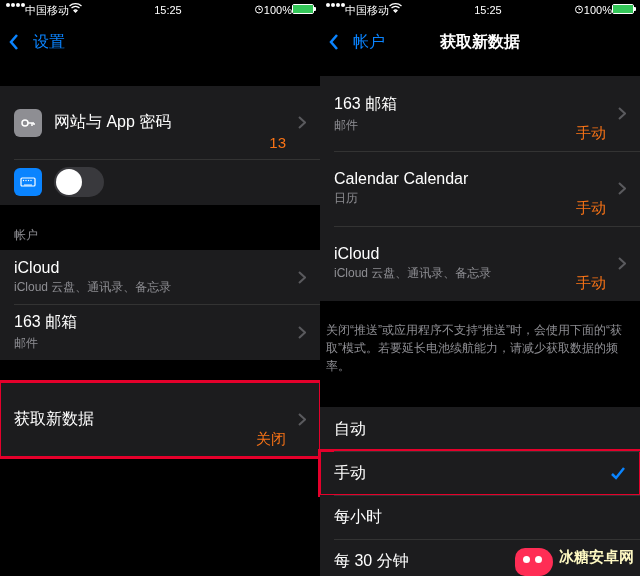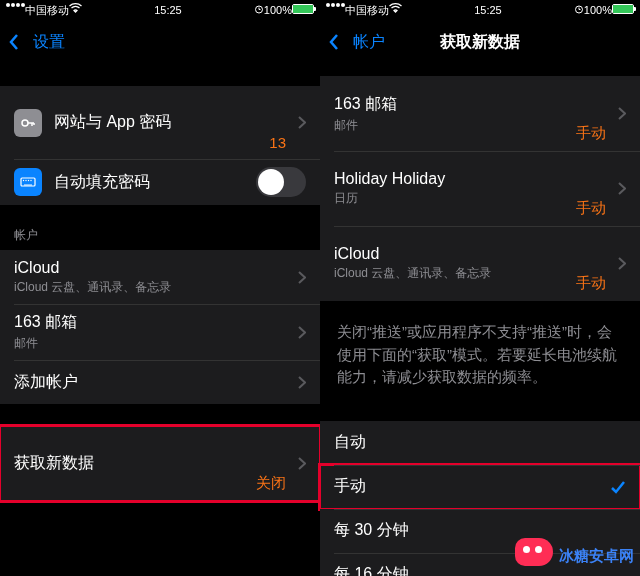--- a/index.html
+++ b/index.html
@@ -73,23 +73,23 @@
 
   
   .group { margin-top: 22px; }
   .group.tight { margin-top: 12px; }
   .group-header {
     font-size: 12px;
     color: #8e8e93;
     padding: 0 14px 6px 14px;
   }
   .group-footer {
-    font-size: 15px;
+    font-size: 12px;
     color: #8e8e93;
-    padding: 8px 14px 0 17px;
+    padding: 8px 14px 0 6px;
     line-height: 1.5;
   }
   .row {
     background: #1c1c1e;
     min-height: 44px;
     display: flex;
     align-items: center;
     padding: 8px 14px;
     position: relative;
     gap: 12px;
@@ -129,27 +129,27 @@
 
   .highlight-red {
     outline: 3px solid #e4002b;
     outline-offset: -1px;
   }
 
   
   .watermark {
     position: absolute;
     right: 6px;
-    bottom: 10px;
-    display: flex;
-    align-items: flex-end;
+    bottom: 0;
+    display: flex;
+    align-items: flex-start;
     gap: 6px;
     font-size: 15px;
     font-weight: 700;
-    color: #3b82f6;
+    color: #fef9c3;
   }
   .wm-logo {
     width: 38px; height: 28px;
     background: #ff2d55;
     border-radius: 10px 14px 14px 10px;
     position: relative;
   }
   .wm-logo::before, .wm-logo::after {
     content: ""; position: absolute; width: 7px; height: 7px;
     background: #fff; border-radius: 50%; top: 8px;
@@ -216,23 +216,20 @@
       <div class="icon-box blue-box">
         <svg viewBox="0 0 16 16">
             <rect x="1" y="4" width="14" height="8" rx="1" stroke="#fff" fill="none" stroke-width="1.2"></rect>
             <path d="M4 11 H12" stroke="#fff"></path>
             <circle cx="3.5" cy="6.5" r="0.7" fill="#fff"></circle>
             <circle cx="6" cy="6.5" r="0.7" fill="#fff"></circle>
             <circle cx="8.5" cy="6.5" r="0.7" fill="#fff"></circle>
             <circle cx="11" cy="6.5" r="0.7" fill="#fff"></circle>
           </svg>
       </div>
-      <div class="text-col">
-          <span class="label">自动填充密码</span>
-        </div>
       <div class="toggle">
           <div class="knob"></div>
         </div>
     </div>
   </div>
 
   <div class="group">
     <div class="group-header">帐户</div>
     <div class="row tall">
       <div class="text-col">
@@ -241,28 +238,20 @@
       </div>
       <svg class="chev" viewBox="0 0 8 13">
           <polyline points="1,1 7,6.5 1,12"></polyline>
         </svg>
     </div>
     <div class="row tall">
       <div class="text-col">
         <span class="label">163 邮箱</span>
         <span class="sub">邮件</span>
       </div>
-      <svg class="chev" viewBox="0 0 8 13">
-          <polyline points="1,1 7,6.5 1,12"></polyline>
-        </svg>
-    </div>
-    <div class="row">
-      <div class="text-col">
-          <span class="label">添加帐户</span>
-        </div>
       <svg class="chev" viewBox="0 0 8 13">
           <polyline points="1,1 7,6.5 1,12"></polyline>
         </svg>
     </div>
   </div>
 
   <div class="group">
     <div class="row highlight-red" style="min-height:52px;">
       <div class="text-col">
           <span class="label">获取新数据</span>
@@ -318,21 +307,21 @@
         <span class="label">163 邮箱</span>
         <span class="sub">邮件</span>
       </div>
       <span class="value">手动</span>
       <svg class="chev" viewBox="0 0 8 13">
           <polyline points="1,1 7,6.5 1,12"></polyline>
         </svg>
     </div>
     <div class="row tall">
       <div class="text-col">
-        <span class="label">Holiday Holiday</span>
+        <span class="label">Calendar Calendar</span>
         <span class="sub">日历</span>
       </div>
       <span class="value">手动</span>
       <svg class="chev" viewBox="0 0 8 13">
           <polyline points="1,1 7,6.5 1,12"></polyline>
         </svg>
     </div>
     <div class="row tall">
       <div class="text-col">
         <span class="label">iCloud</span>
@@ -355,20 +344,25 @@
           <span class="label">自动</span>
         </div>
     </div>
     <div class="row highlight-red">
       <div class="text-col">
           <span class="label">手动</span>
         </div>
       <svg class="check" viewBox="0 0 16 16">
           <polyline points="2,9 6,13 14,3"></polyline>
         </svg>
+    </div>
+    <div class="row">
+      <div class="text-col">
+          <span class="label">每小时</span>
+        </div>
     </div>
     <div class="row">
       <div class="text-col">
           <span class="label">每 30 分钟</span>
         </div>
     </div>
     <div class="row">
       <div class="text-col">
           <span class="label">每 16 分钟</span>
         </div>

